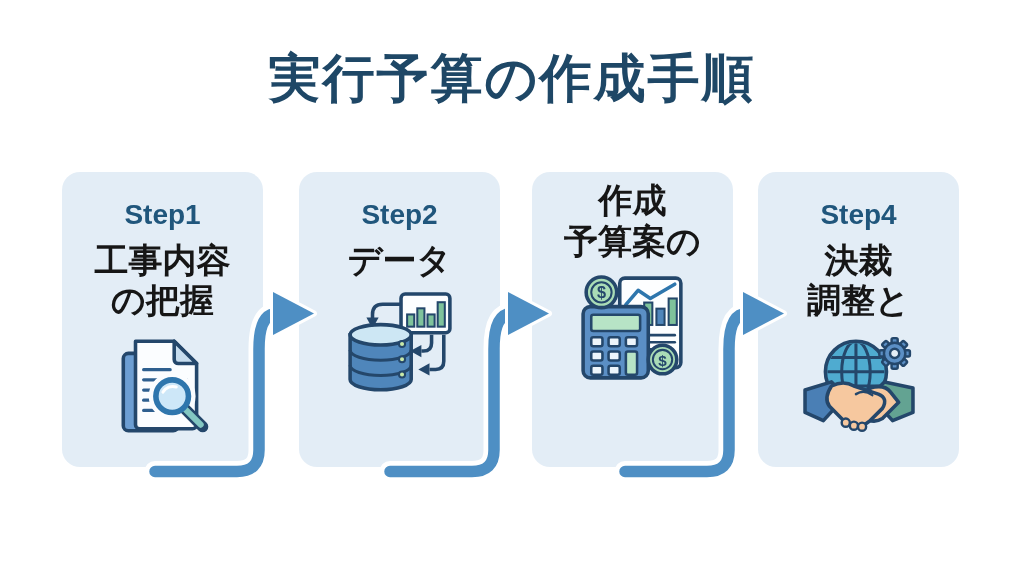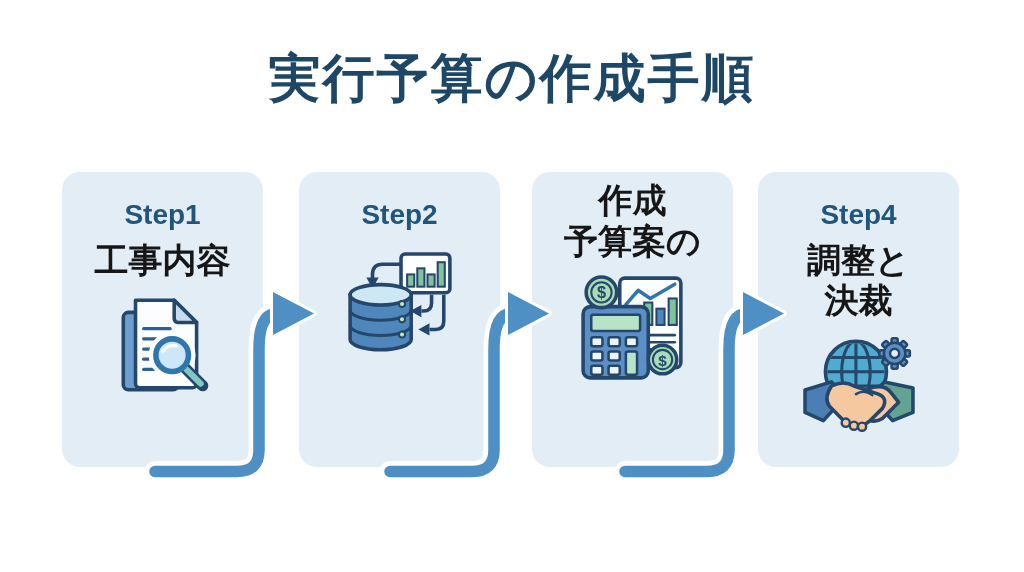--- a/index.html
+++ b/index.html
@@ -25,20 +25,21 @@
 <body>
 
 <div class="canvas">
 
   <div class="title">実行予算の作成手順</div>
 
   <div class="card" style="left:62px">
     <div class="step-label">Step1</div>
     <div class="step-title">
       <div>工事内容</div>
+      <div>の把握</div>
     </div>
     <div class="icon-wrap">
       <svg viewBox="0 0 110 110">
         <rect x="16" y="22" width="54" height="76" rx="5" fill="#6d9ed2" stroke="#24476b" stroke-width="3.5"></rect>
         <path d="M28 10 H66 L88 32 V92 a4 4 0 0 1 -4 4 H32 a4 4 0 0 1 -4 -4 Z" fill="#fbfdff" stroke="#24476b" stroke-width="3.5" stroke-linejoin="round"></path>
         <path d="M66 10 V28 a4 4 0 0 0 4 4 H88 Z" fill="#c6dcee" stroke="#24476b" stroke-width="3.5" stroke-linejoin="round"></path>
         <g stroke="#2e5f8f" stroke-width="3.2" stroke-linecap="round">
           <line x1="36" y1="38" x2="62" y2="38"></line>
           <line x1="36" y1="48" x2="78" y2="48"></line>
           <line x1="36" y1="58" x2="78" y2="58"></line>
@@ -50,20 +51,21 @@
         <line x1="77" y1="77" x2="92" y2="92" stroke="#83c7c2" stroke-width="6" stroke-linecap="round"></line>
         <circle cx="64" cy="64" r="16" fill="#cde7f8" stroke="#2f76ad" stroke-width="5.5"></circle>
         <path d="M55 60 a11 11 0 0 1 13 -5" fill="none" stroke="#ffffff" stroke-width="3" stroke-linecap="round"></path>
       </svg>
     </div>
   </div>
 
   <div class="card" style="left:299px">
     <div class="step-label">Step2</div>
     <div class="step-title">
+      <div>データ</div>
     </div>
     <div class="icon-wrap">
       <svg viewBox="0 0 110 110">
         <path d="M56 14 H38 Q28 14 28 24 V28" fill="none" stroke="#24476b" stroke-width="3.5"></path>
         <polygon points="22,27 34,27 28,38" fill="#24476b"></polygon>
         <rect x="56" y="4" width="48" height="38" rx="4" fill="#fdfeff" stroke="#24476b" stroke-width="3.5"></rect>
         <g fill="#7fc29b" stroke="#24476b" stroke-width="2">
           <rect x="62" y="24" width="7" height="12"></rect>
           <rect x="72" y="18" width="7" height="18"></rect>
           <rect x="82" y="24" width="7" height="12"></rect>
@@ -127,22 +129,22 @@
         <circle cx="84" cy="86" r="14" fill="#a9dcb6" stroke="#24476b" stroke-width="3.5"></circle>
         <circle cx="84" cy="86" r="9.5" fill="none" stroke="#24476b" stroke-width="2"></circle>
         <text x="84" y="92" text-anchor="middle" font-size="15" font-weight="bold" fill="#24476b">$</text>
       </svg>
     </div>
   </div>
 
   <div class="card" style="left:758px">
     <div class="step-label">Step4</div>
     <div class="step-title">
+      <div>決裁</div>
       <div>調整と</div>
-      <div>決裁</div>
     </div>
     <div class="icon-wrap">
       <svg viewBox="0 0 110 110">
         <defs>
             <clipPath id="g4clip">
               <circle cx="52" cy="40" r="28"></circle>
             </clipPath>
           </defs>
         <circle cx="52" cy="40" r="30" fill="#4fabd0" stroke="#24476b" stroke-width="3.5"></circle>
         <g clip-path="url(#g4clip)" stroke="#24476b" stroke-width="3" fill="none">

